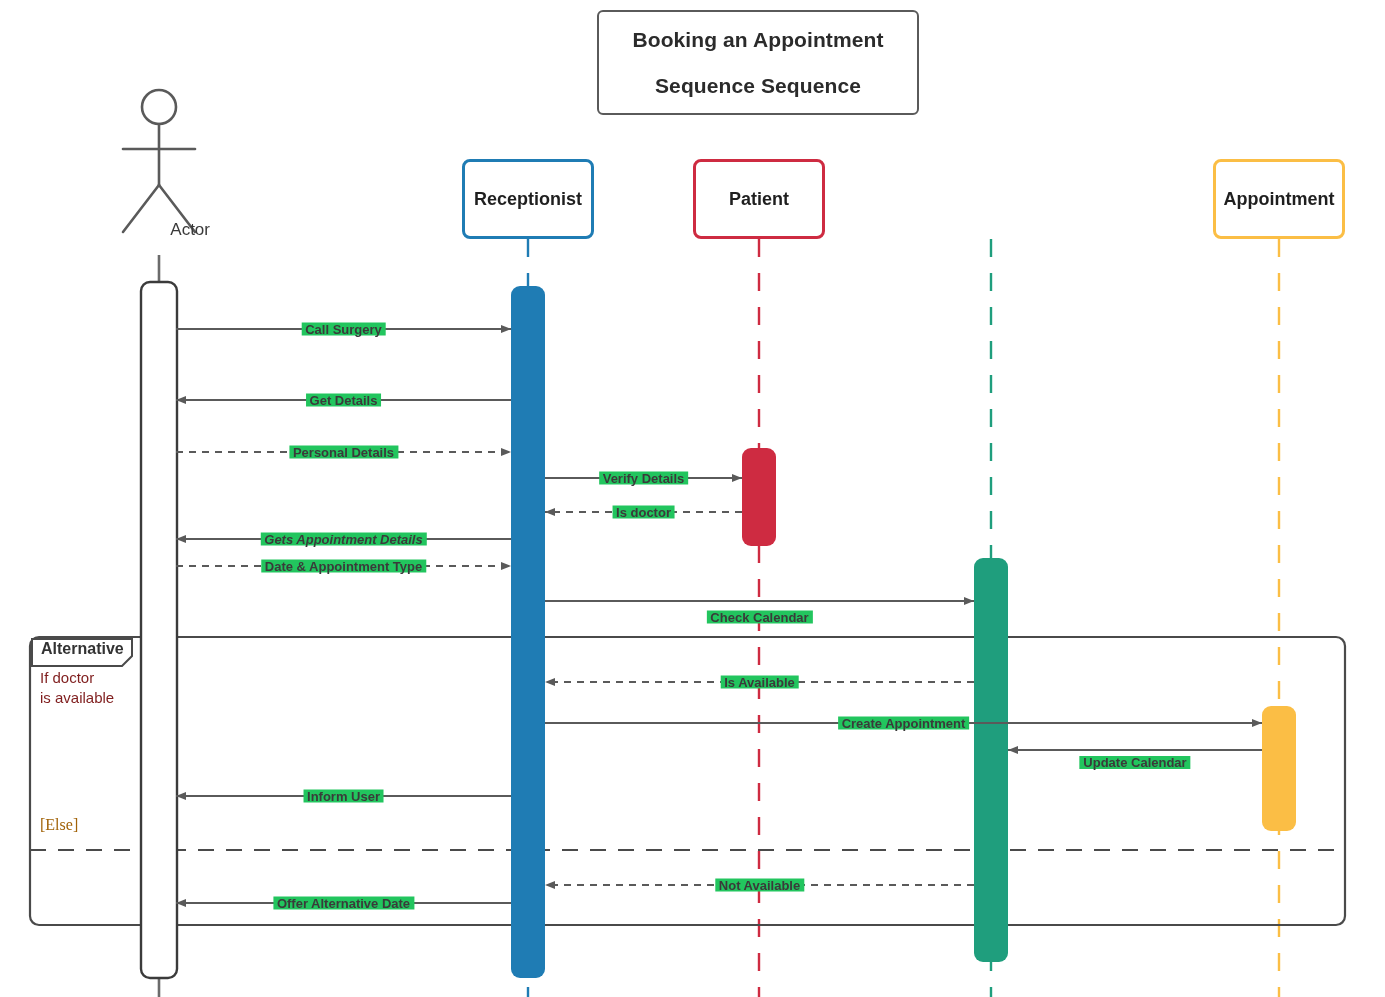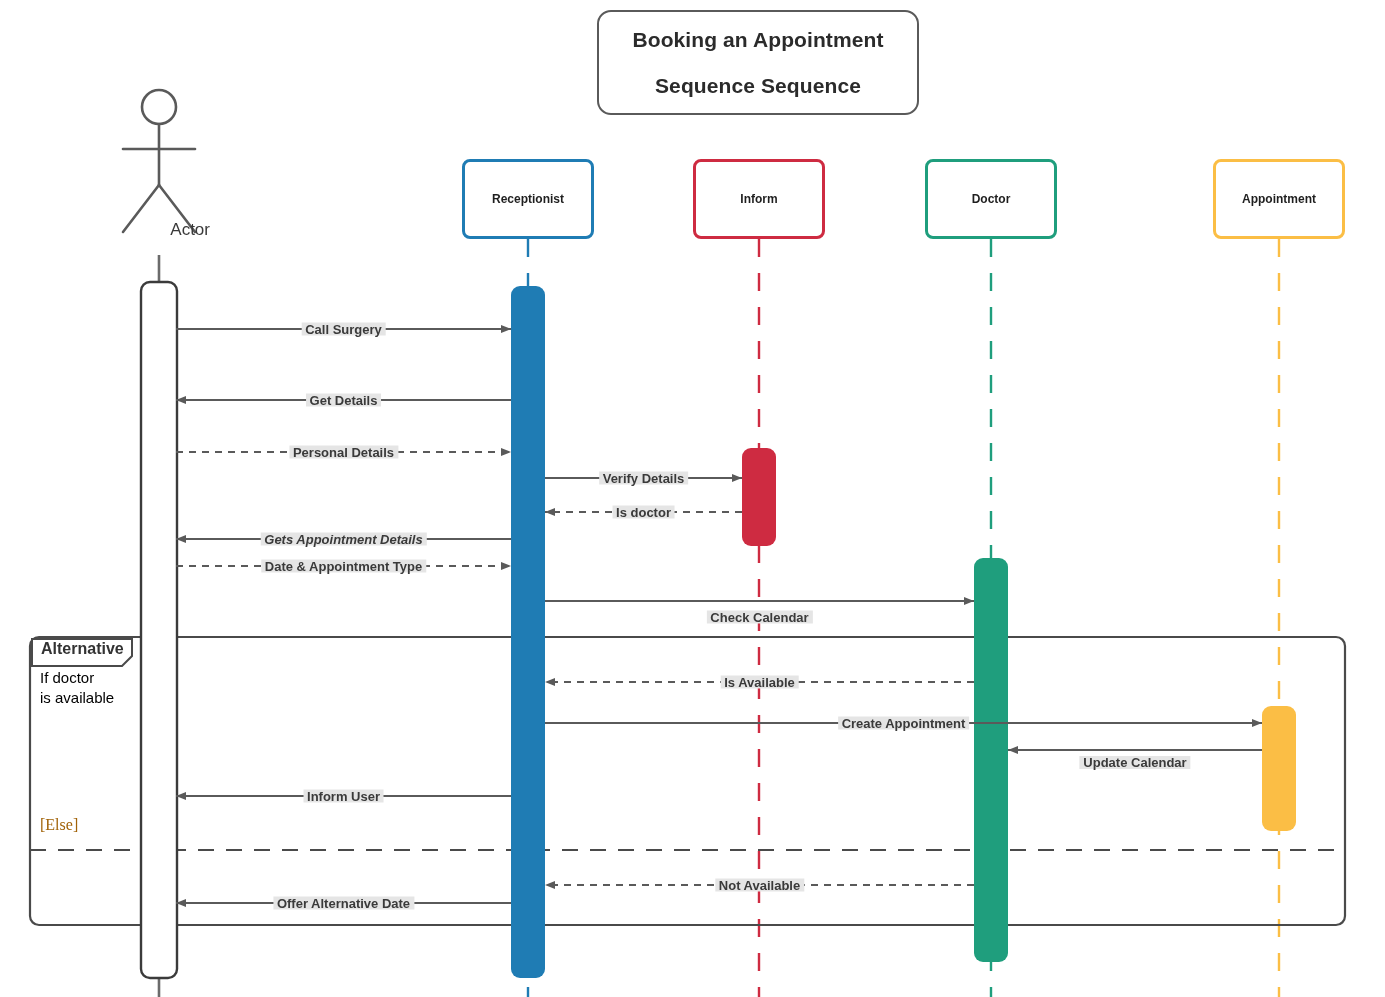--- a/index.html
+++ b/index.html
@@ -36,21 +36,21 @@
   .overlay > * { pointer-events: auto; }
 
   
   .title-box {
     position: absolute;
     left: 597px;
     top: 10px;
     width: 322px;
     height: 105px;
     border: 2px solid #5a5a5a;
-    border-radius: 14px;
+    border-radius: 6px;
     background: #ffffff;
     box-sizing: border-box;
     display: flex;
     flex-direction: column;
     align-items: center;
     justify-content: center;
   }
   .title-line {
     font-size: 21px;
     font-weight: bold;
@@ -69,21 +69,21 @@
     border-style: solid;
     border-radius: 8px;
     display: flex;
     align-items: center;
     justify-content: center;
     top: 159px;
     width: 132px;
     height: 80px;
   }
   .participant .pname {
-    font-size: 12px;
+    font-size: 18px;
     font-weight: bold;
     color: #1f1f1f;
   }
 
   
   .actor-label {
     position: absolute;
     left: 110px;
     top: 220px;
     width: 100px;
@@ -92,21 +92,21 @@
     color: #3a3a3a;
   }
 
   
   .msg-label {
     position: absolute;
     transform: translate(-50%, -50%);
     font-size: 13px;
     font-weight: bold;
     color: #3a3a3a;
-    background: #e5e5e5;
+    background: #22c55e;
     padding: 0 4px;
     white-space: nowrap;
     line-height: 1;
   }
   .msg-label.below {
     transform: translate(-50%, 0);
   }
 
   
   .frag-tag-text {
@@ -116,21 +116,21 @@
     font-size: 16px;
     color: #333333;
     white-space: nowrap;
     font-weight: bold;
   }
   .frag-guard {
     position: absolute;
     left: 40px;
     top: 668px;
     font-size: 15px;
-    color: #000000;
+    color: #7f1d1d;
     line-height: 20px;
     white-space: pre-line;
   }
   .frag-else {
     position: absolute;
     left: 40px;
     top: 816px;
     font-size: 16px;
     color: #a16207;
     white-space: nowrap;
@@ -193,24 +193,21 @@
       <div class="title-line first">Booking an Appointment</div>
       <div class="title-line">Sequence Sequence</div>
     </div>
 
     <div class="actor-label">Actor</div>
 
     <div class="participant" id="p0" style="left: 462px; border-color: rgb(31, 124, 180);">
       <span class="pname">Receptionist</span>
     </div>
     <div class="participant" id="p1" style="left: 693px; border-color: rgb(206, 43, 65);">
-      <span class="pname">Inform</span>
-    </div>
-    <div class="participant" id="p2" style="left: 925px; border-color: rgb(31, 158, 125);">
-      <span class="pname">Doctor</span>
+      <span class="pname">Patient</span>
     </div>
     <div class="participant" id="p3" style="left: 1213px; border-color: rgb(251, 190, 69);">
       <span class="pname">Appointment</span>
     </div>
 
     <div class="frag-tag-text">Alternative</div>
     <div class="frag-guard">If doctor
 is available</div>
     <div class="frag-else">[Else]</div>
 

